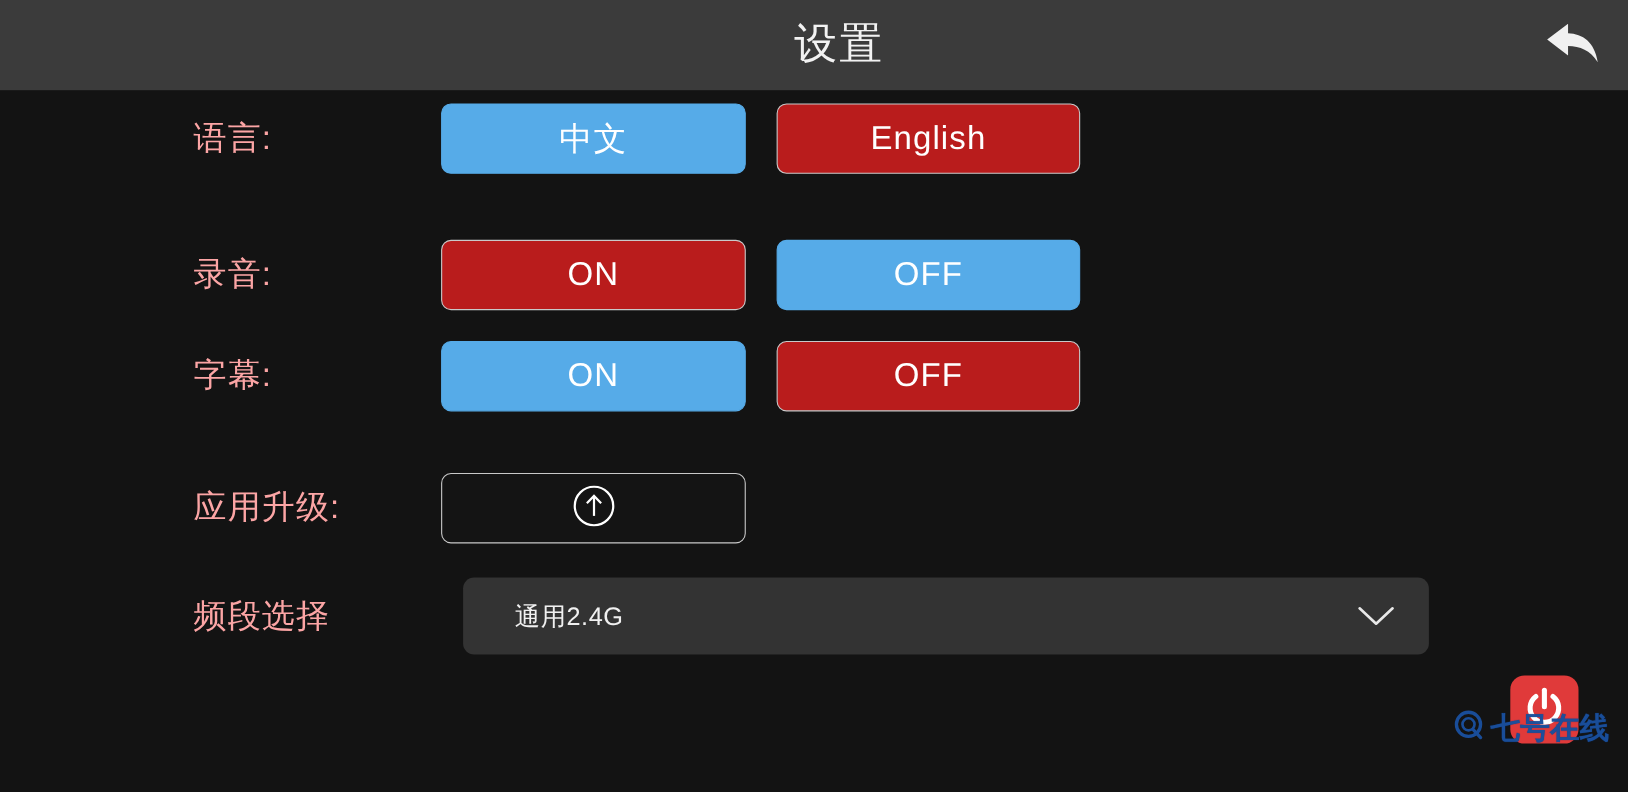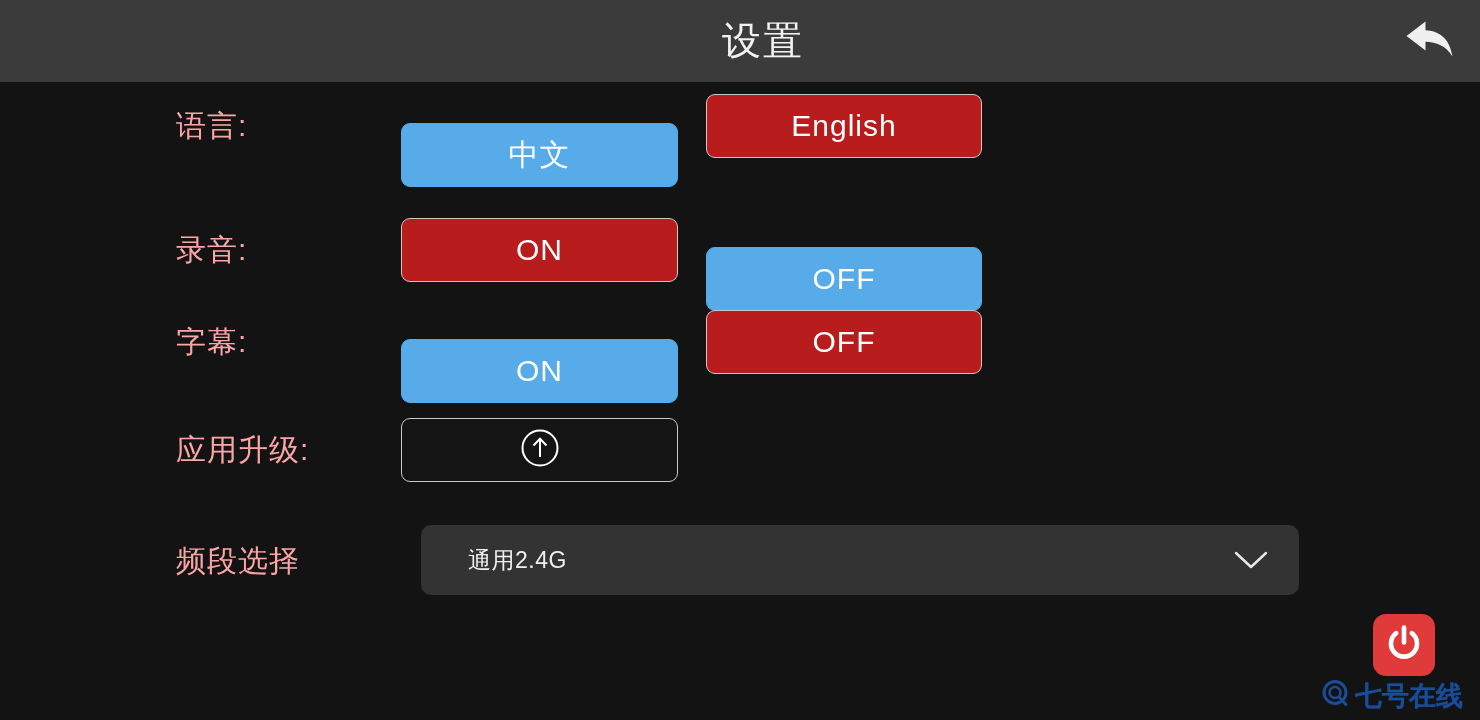--- a/index.html
+++ b/index.html
@@ -99,21 +99,20 @@
 
   .opt.off-state {
     background: #b91c1c;
     border: 1.5px solid #c9c9c9;
     color: #ffffff;
   }
   .opt.on-state {
     background: #56abe8;
     border: 1.5px solid #56abe8;
     color: #ffffff;
-    margin-top: 29px;
   }
 
   .upgrade-btn {
     position: absolute;
     left: 401px;
     top: 4px;
     width: 277px;
     height: 64px;
     border-radius: 9px;
     border: 1.5px solid #c9c9c9;
@@ -176,21 +175,21 @@
     display: flex;
     align-items: center;
     justify-content: center;
     cursor: pointer;
   }
 
   
   .watermark {
     position: absolute;
     left: 1321px;
-    top: 678px;
+    top: 644px;
     height: 36px;
     display: flex;
     align-items: center;
     gap: 4px;
     opacity: 0.98;
   }
   .watermark-text {
     font-size: 27px;
     font-weight: bold;
     color: #1a4f9c;
@@ -226,21 +225,21 @@
     <div class="opt col1 off-state">ON</div>
     <div class="opt col2 on-state">OFF</div>
   </div>
 
   <div class="row" style="top:224px;padding-left:28px;">
     <div class="row-label">字幕:</div>
     <div class="opt col1 on-state">ON</div>
     <div class="opt col2 off-state">OFF</div>
   </div>
 
-  <div class="row" style="top:332px;">
+  <div class="row" style="top:344px;">
     <div class="row-label">应用升级:</div>
     <div class="upgrade-btn">
       <span>
         <svg width="42" height="42" viewBox="0 0 42 42" aria-hidden="true">
           <circle cx="21" cy="21" r="17.5" fill="none" stroke="#ffffff" stroke-width="2"></circle>
           <line x1="21" y1="30" x2="21" y2="12" stroke="#ffffff" stroke-width="2"></line>
           <polyline points="14.5,18.5 21,11.8 27.5,18.5" fill="none" stroke="#ffffff" stroke-width="2"></polyline>
         </svg>
       </span>
     </div>

